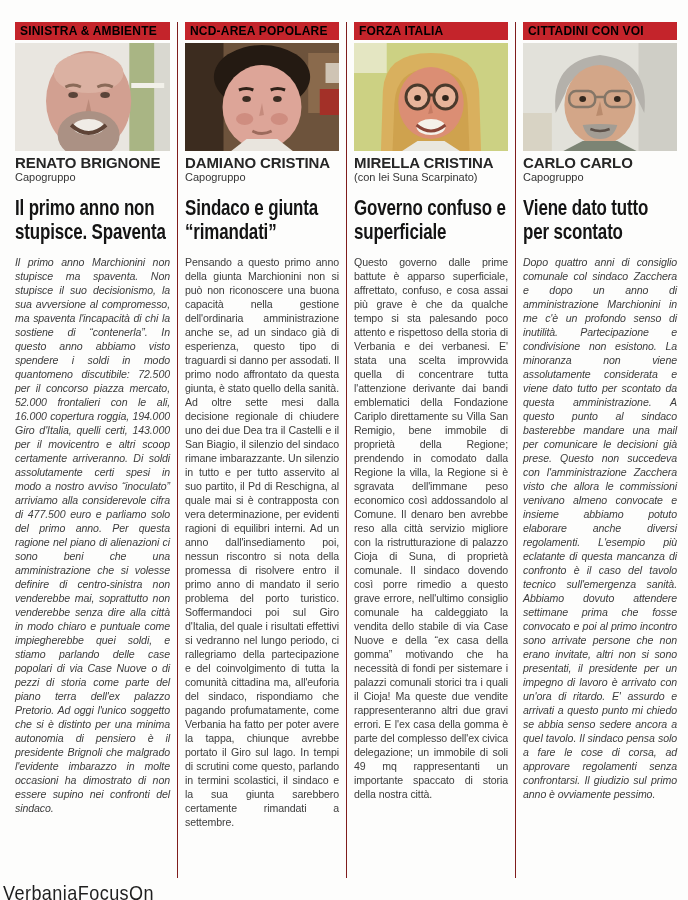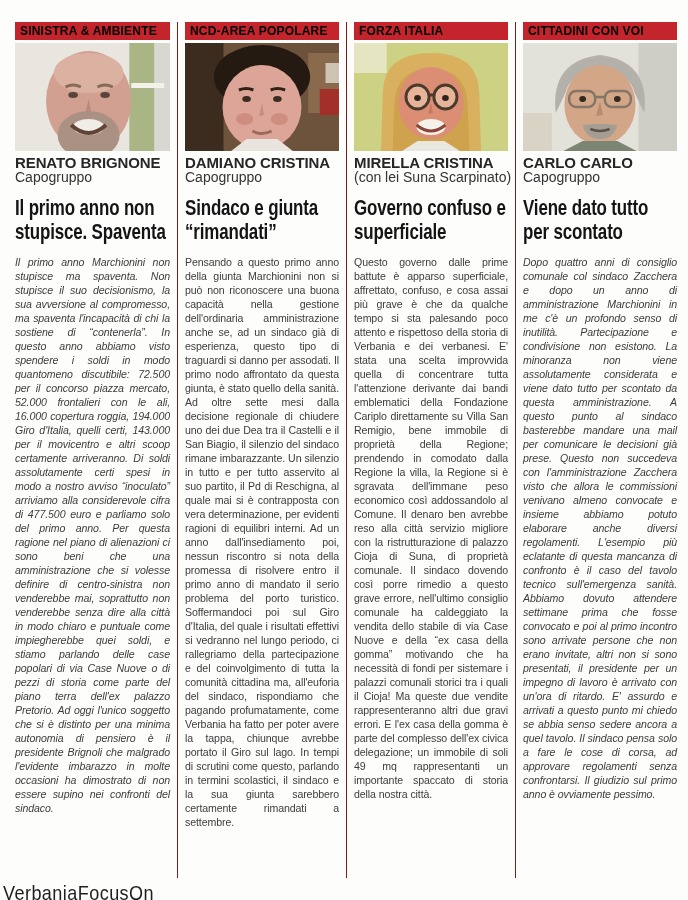--- a/index.html
+++ b/index.html
@@ -13,21 +13,21 @@
   }
   .col { padding:0 7px; min-width:0; }
   .col + .col { border-left:1px solid #7f1d1d; }
   .badge {
     display:block; color:#000000; font-weight:bold; font-size:12px;
     line-height:18px; height:18px; padding:0 5px; margin-bottom:3px;
     letter-spacing:0.2px; white-space:nowrap; overflow:hidden;
   }
   .photo { width:100%; height:108px; display:block; margin-bottom:5px; }
   .name { font-size:15px; line-height:14px; font-weight:bold; color:#262626; letter-spacing:-0.1px; white-space:nowrap; }
-  .role { font-size:14px; line-height:14px; color:#333; margin-bottom:11px; white-space:nowrap; }
+  .role { font-size:11px; line-height:14px; color:#333; margin-bottom:11px; white-space:nowrap; }
   .headline {
     width:200px; transform:scaleX(0.77); transform-origin:left top;
     font-size:22px; line-height:24px; font-weight:bold; color:#141414;
     letter-spacing:-0.2px; margin:12px 0 9px;
   }
   .body {
     font-size:10.6px; line-height:14px; letter-spacing:-0.1px;
     text-align:justify; color:#3c3c3c;
   }
   .body.italic { font-style:italic; }

